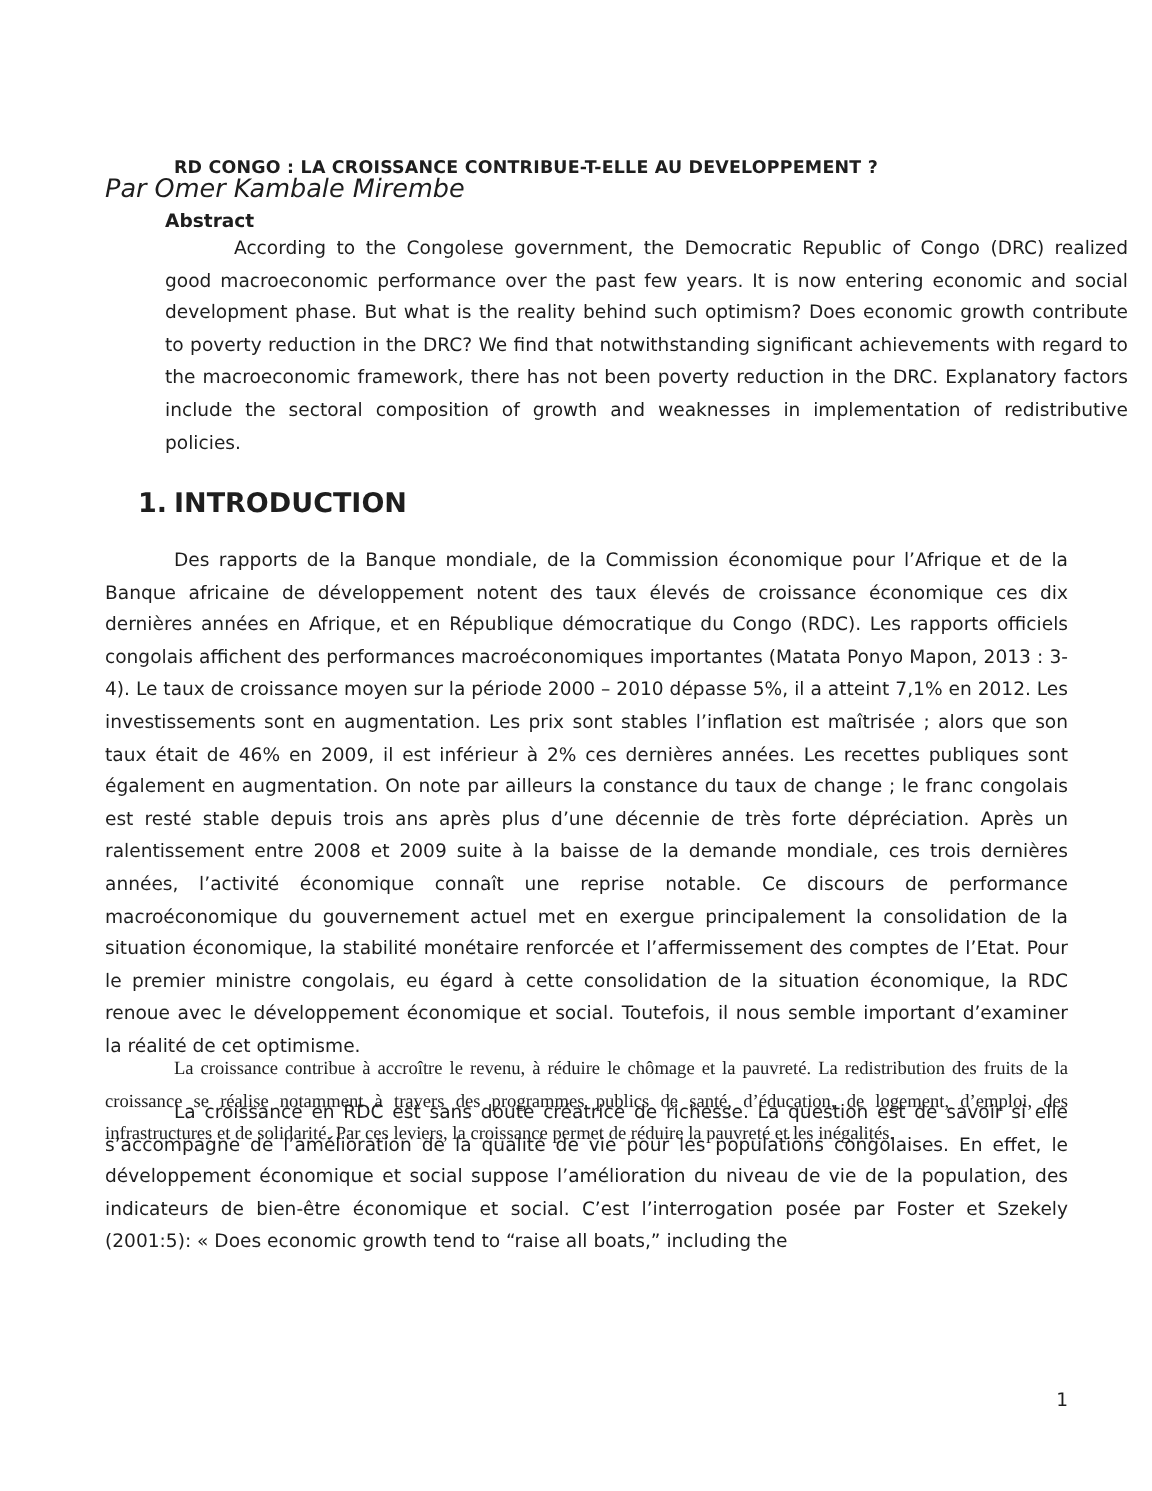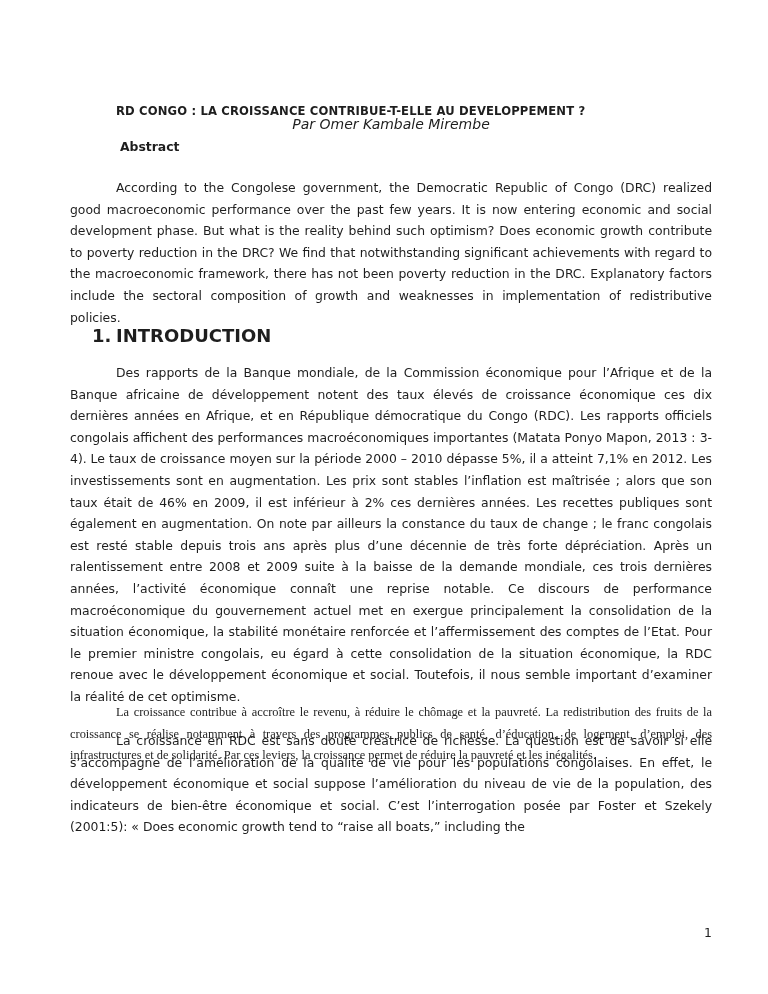--- a/index.html
+++ b/index.html
@@ -29,42 +29,42 @@
       font-weight: bold;
       letter-spacing: 0.15px;
       white-space: nowrap;
       margin-top: 20px;
     }
     .author {
       position: absolute;
       left: 0;
       width: 642px;
       top: 116px;
-      text-align: center;
-      font-size: 14px;
+      text-align: left;
+      font-size: 17px;
       font-style: italic;
     }
     .abstract-heading {
       position: absolute;
-      left: 50px;
+      left: 40px;
       top: 139px;
       font-size: 12.4px;
       font-weight: bold;
     }
     .para {
       position: absolute;
       left: 0;
       width: 642px;
       margin: 0;
       font-size: 12.4px;
       line-height: 21.6px;
       text-align: justify;
       text-indent: 46px;
     }
-    .abstract-para { top: 177px; }
+    .abstract-para { top: 154px; margin-left: 40px; }
     .section-heading {
       position: absolute;
       left: 22px;
       top: 325px;
       font-size: 18px;
       font-weight: bold;
     }
     .section-heading .num { display: inline-block; width: 24px; }
     .intro-p1 { top: 334px; text-indent: 46px; margin-top: 28px; }
     .intro-p2 { top: 702px; font-family: Liberation Serif, serif; }

